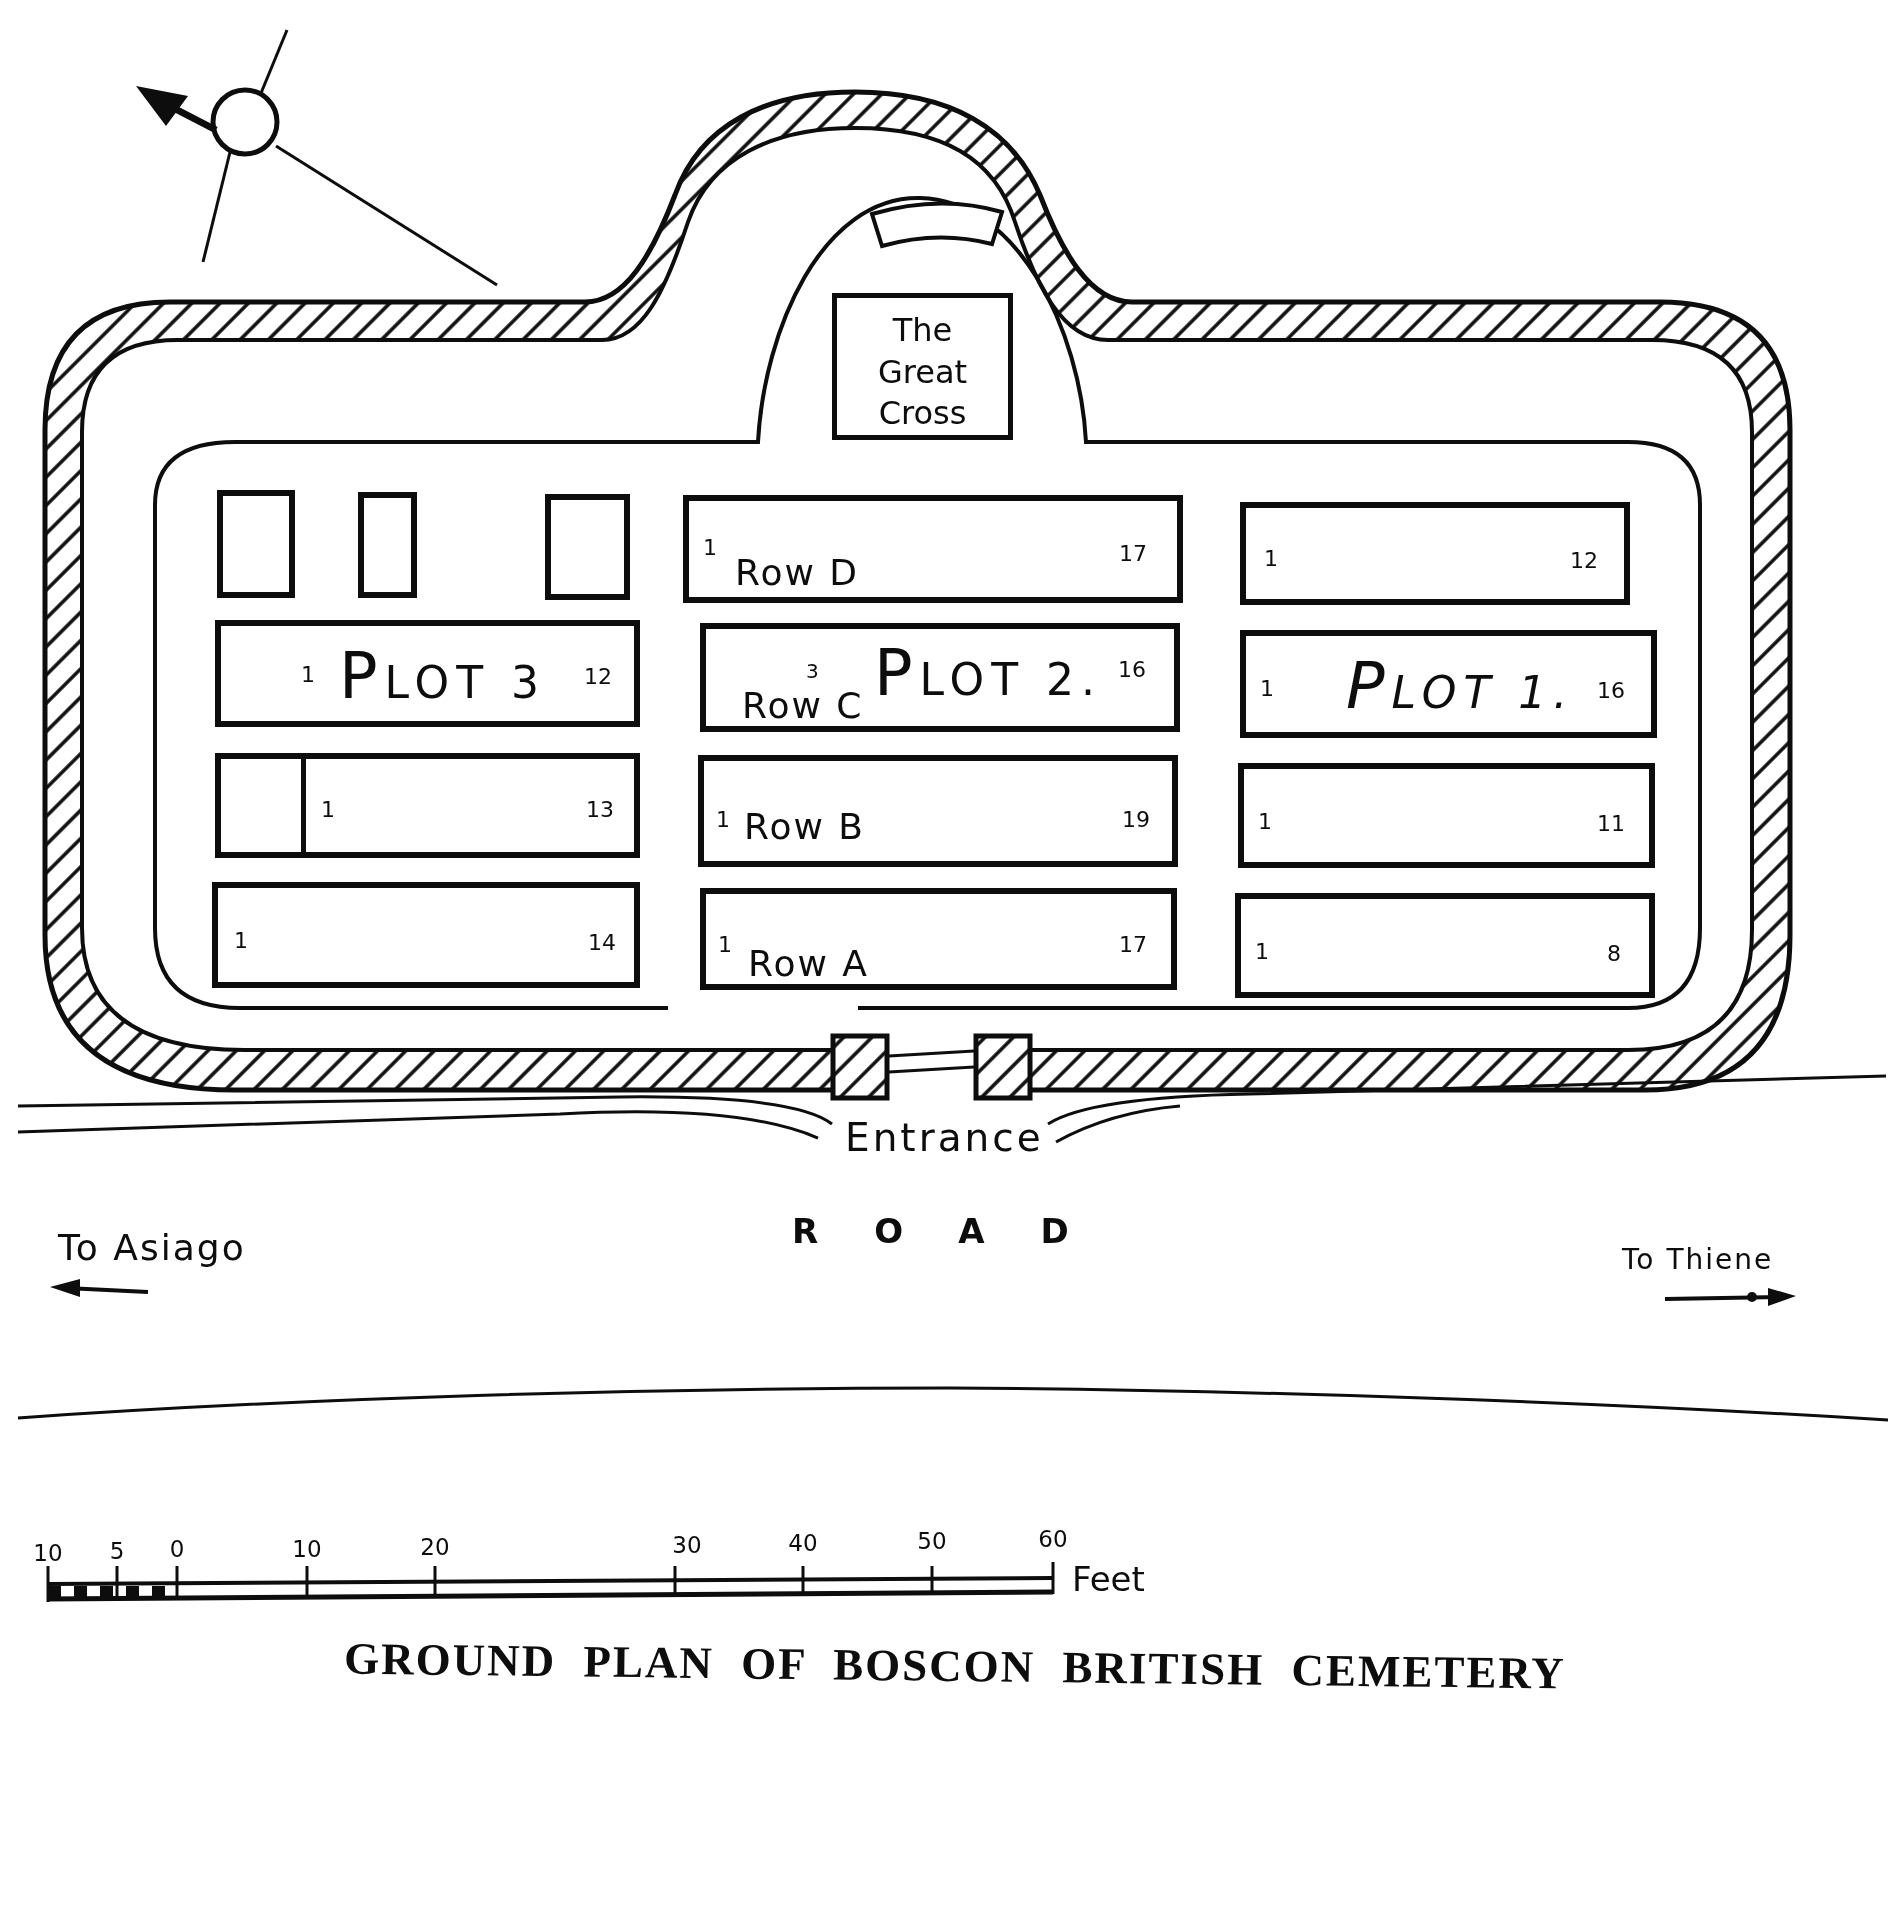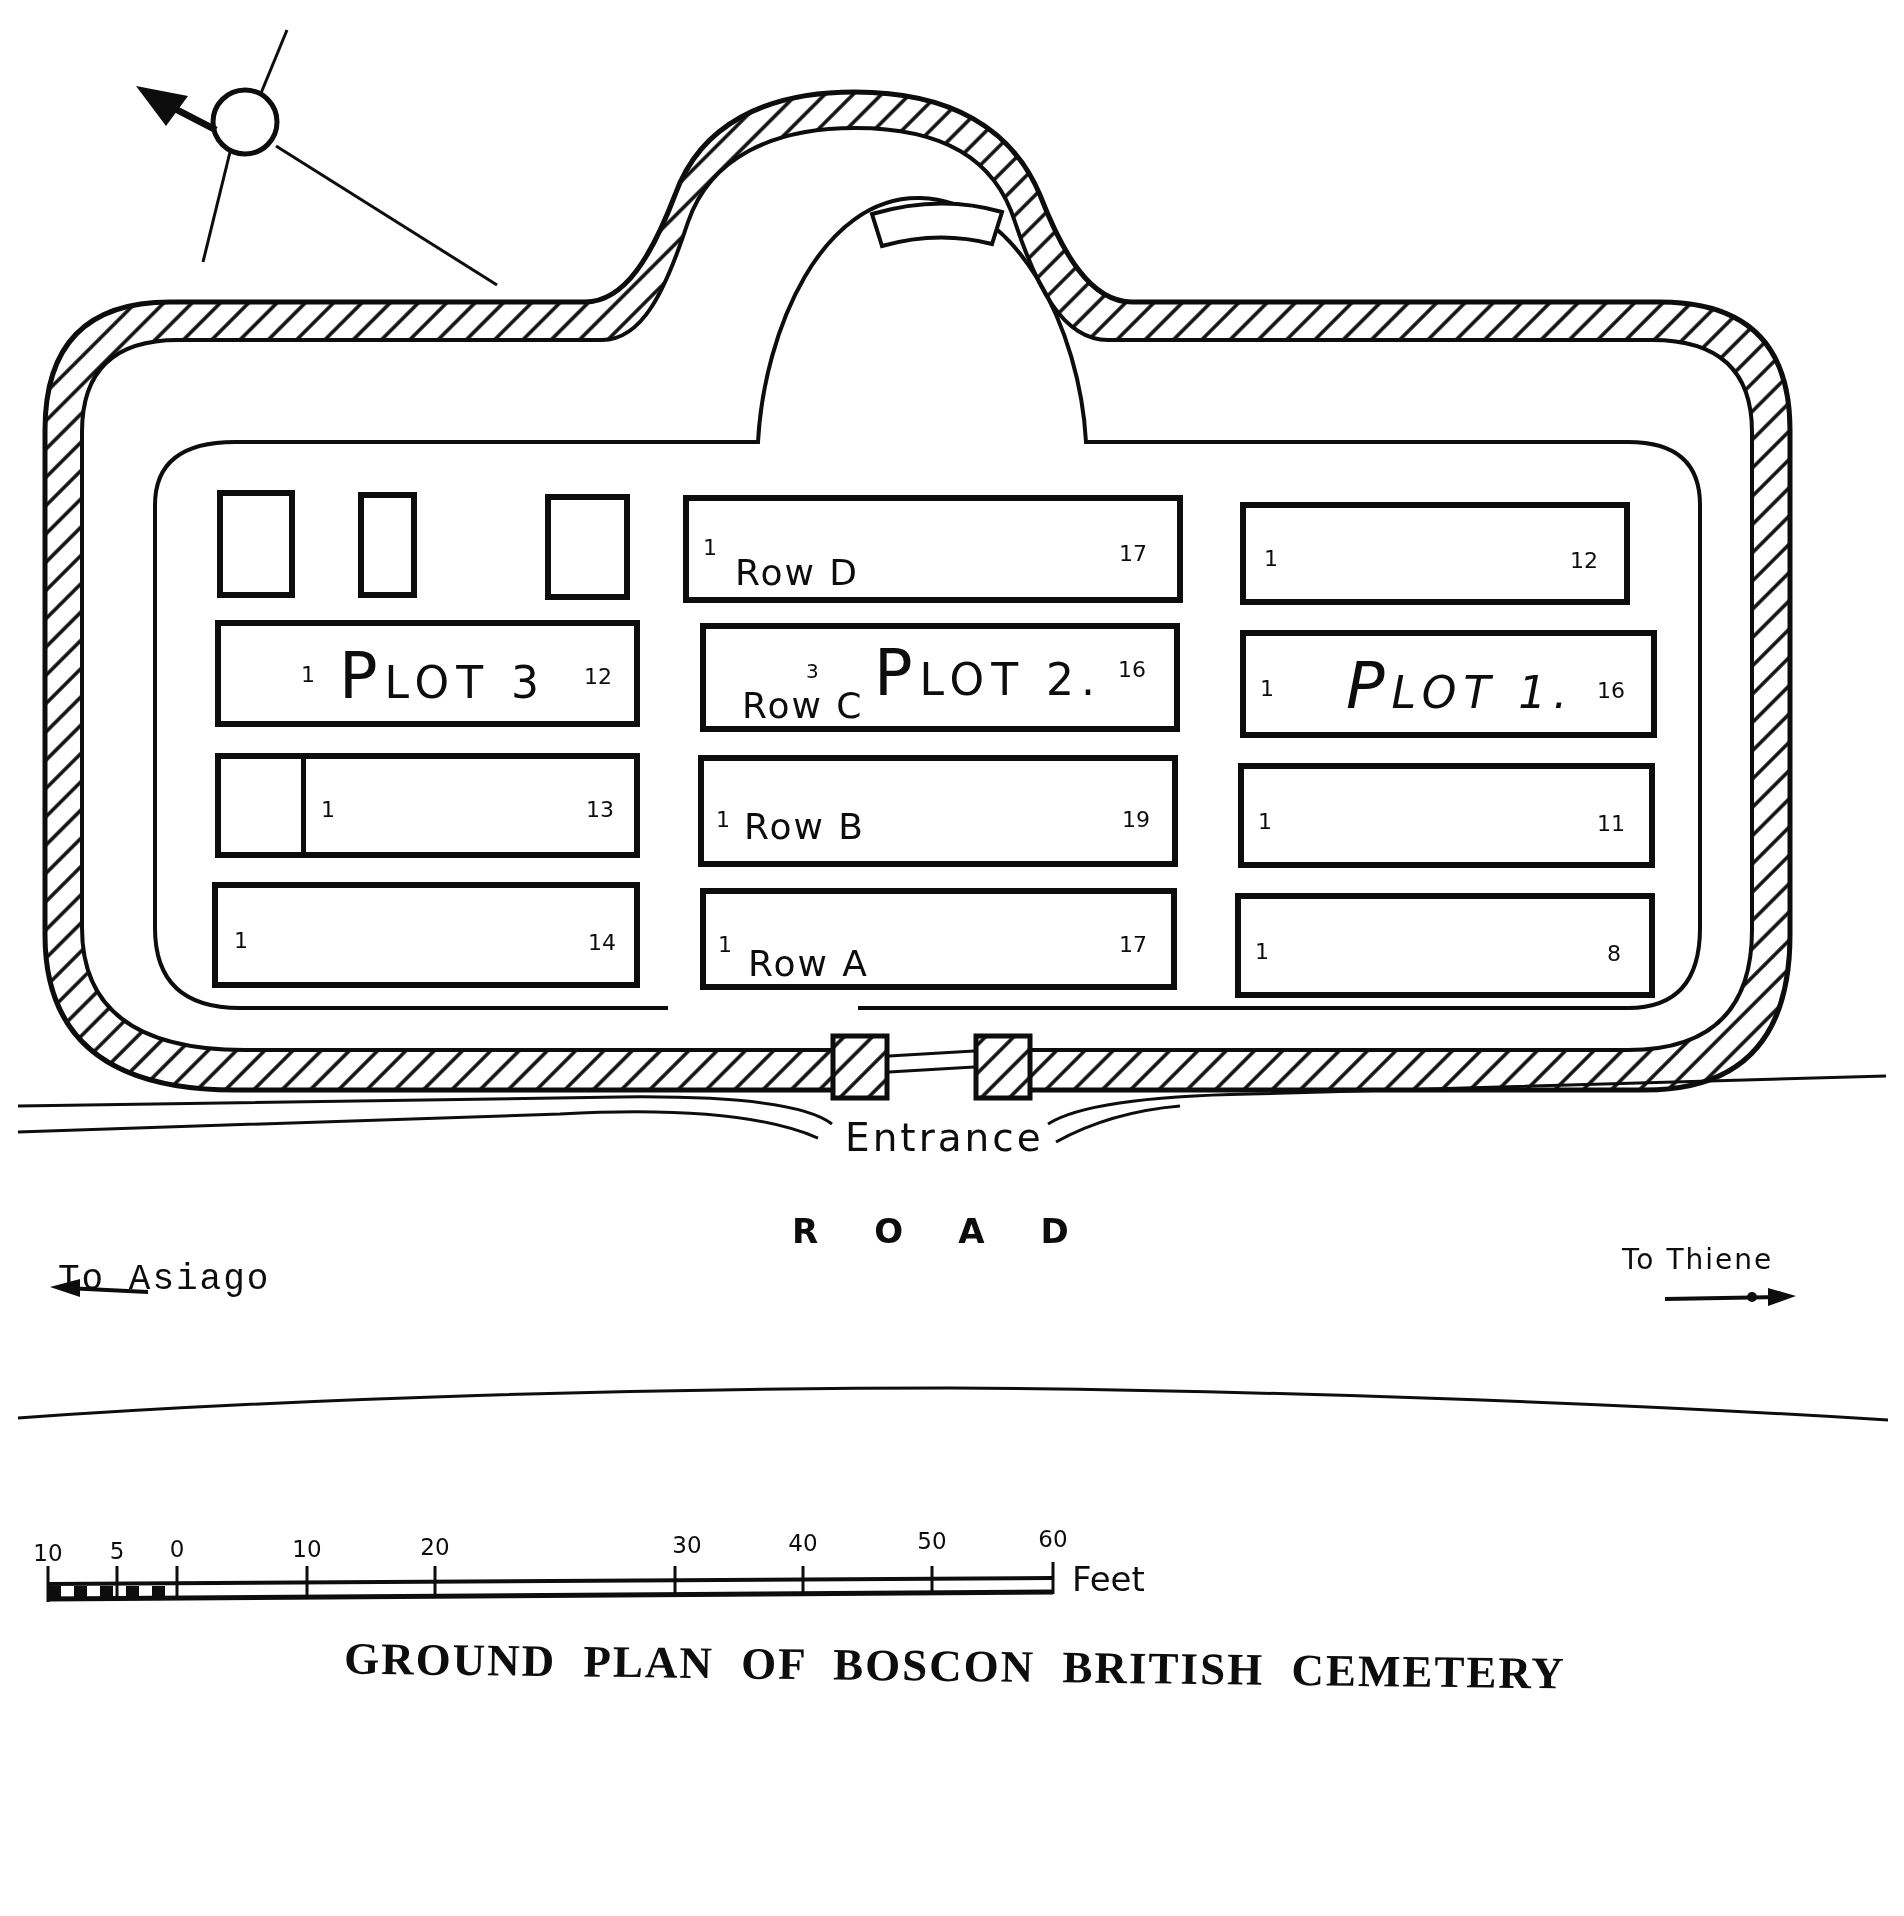--- a/index.html
+++ b/index.html
@@ -113,20 +113,25 @@
       <line x1="932" y1="1566" x2="932" y2="1592" stroke="#0d0d0d" stroke-width="3"></line>
       <line x1="1053" y1="1562" x2="1053" y2="1594" stroke="#0d0d0d" stroke-width="3"></line>
       <rect x="48" y="1586" width="13" height="11" fill="#0d0d0d"></rect>
       <rect x="74" y="1586" width="13" height="11" fill="#0d0d0d"></rect>
       <rect x="100" y="1586" width="13" height="11" fill="#0d0d0d"></rect>
       <rect x="126" y="1586" width="13" height="11" fill="#0d0d0d"></rect>
       <rect x="152" y="1586" width="13" height="11" fill="#0d0d0d"></rect>
     </g>
   </svg>
 
+  <div class="box thin" style="left:832px; top:293px; width:181px; height:147px; padding-top:12px;">
+    <span class="gc-line">The</span>
+    <span class="gc-line">Great</span>
+    <span class="gc-line">Cross</span>
+  </div>
 
   <div class="box" style="left:217px; top:490px; width:78px; height:108px;"></div>
   <div class="box" style="left:358px; top:492px; width:59px; height:106px;"></div>
   <div class="box" style="left:545px; top:494px; width:85px; height:106px;"></div>
 
   <div class="box" style="left:215px; top:620px; width:425px; height:107px;">
     <span class="num" style="left:80px; top:38px;">1</span>
     <span class="plotname" style="left:118px; top:18px;">Plot 3</span>
     <span class="num" style="right:22px; top:40px;">12</span>
   </div>
@@ -185,21 +190,21 @@
 
   <div class="box" style="left:1235px; top:893px; width:420px; height:105px;">
     <span class="num" style="left:14px; top:42px;">1</span>
     <span class="num" style="right:28px; top:44px;">8</span>
   </div>
 
   <div class="lbl" style="left:845px; top:1118px; font-size:39px; letter-spacing:3px;">Entrance</div>
 
   <div class="lbl" style="left:792px; top:1214px; font-size:34px; letter-spacing:56px; font-weight:bold;">ROAD</div>
 
-  <div class="lbl" style="left:58px; top:1262px; font-size:36px; letter-spacing:2px;font-family:Liberation Mono, monospace;">To Asiago</div>
+  <div class="lbl" style="left:58px; top:1230px; font-size:36px; letter-spacing:2px;">To Asiago</div>
 
   <div class="lbl" style="left:1622px; top:1246px; font-size:28px; letter-spacing:2px;">To Thiene</div>
 
   <span class="tick-num" style="left:48px;  top:1542px;">10</span>
   <span class="tick-num" style="left:117px; top:1540px;">5</span>
   <span class="tick-num" style="left:177px; top:1538px;">0</span>
   <span class="tick-num" style="left:307px; top:1538px;">10</span>
   <span class="tick-num" style="left:435px; top:1536px;">20</span>
   <span class="tick-num" style="left:675px; top:1534px;margin-left:12px;">30</span>
   <span class="tick-num" style="left:803px; top:1532px;">40</span>

